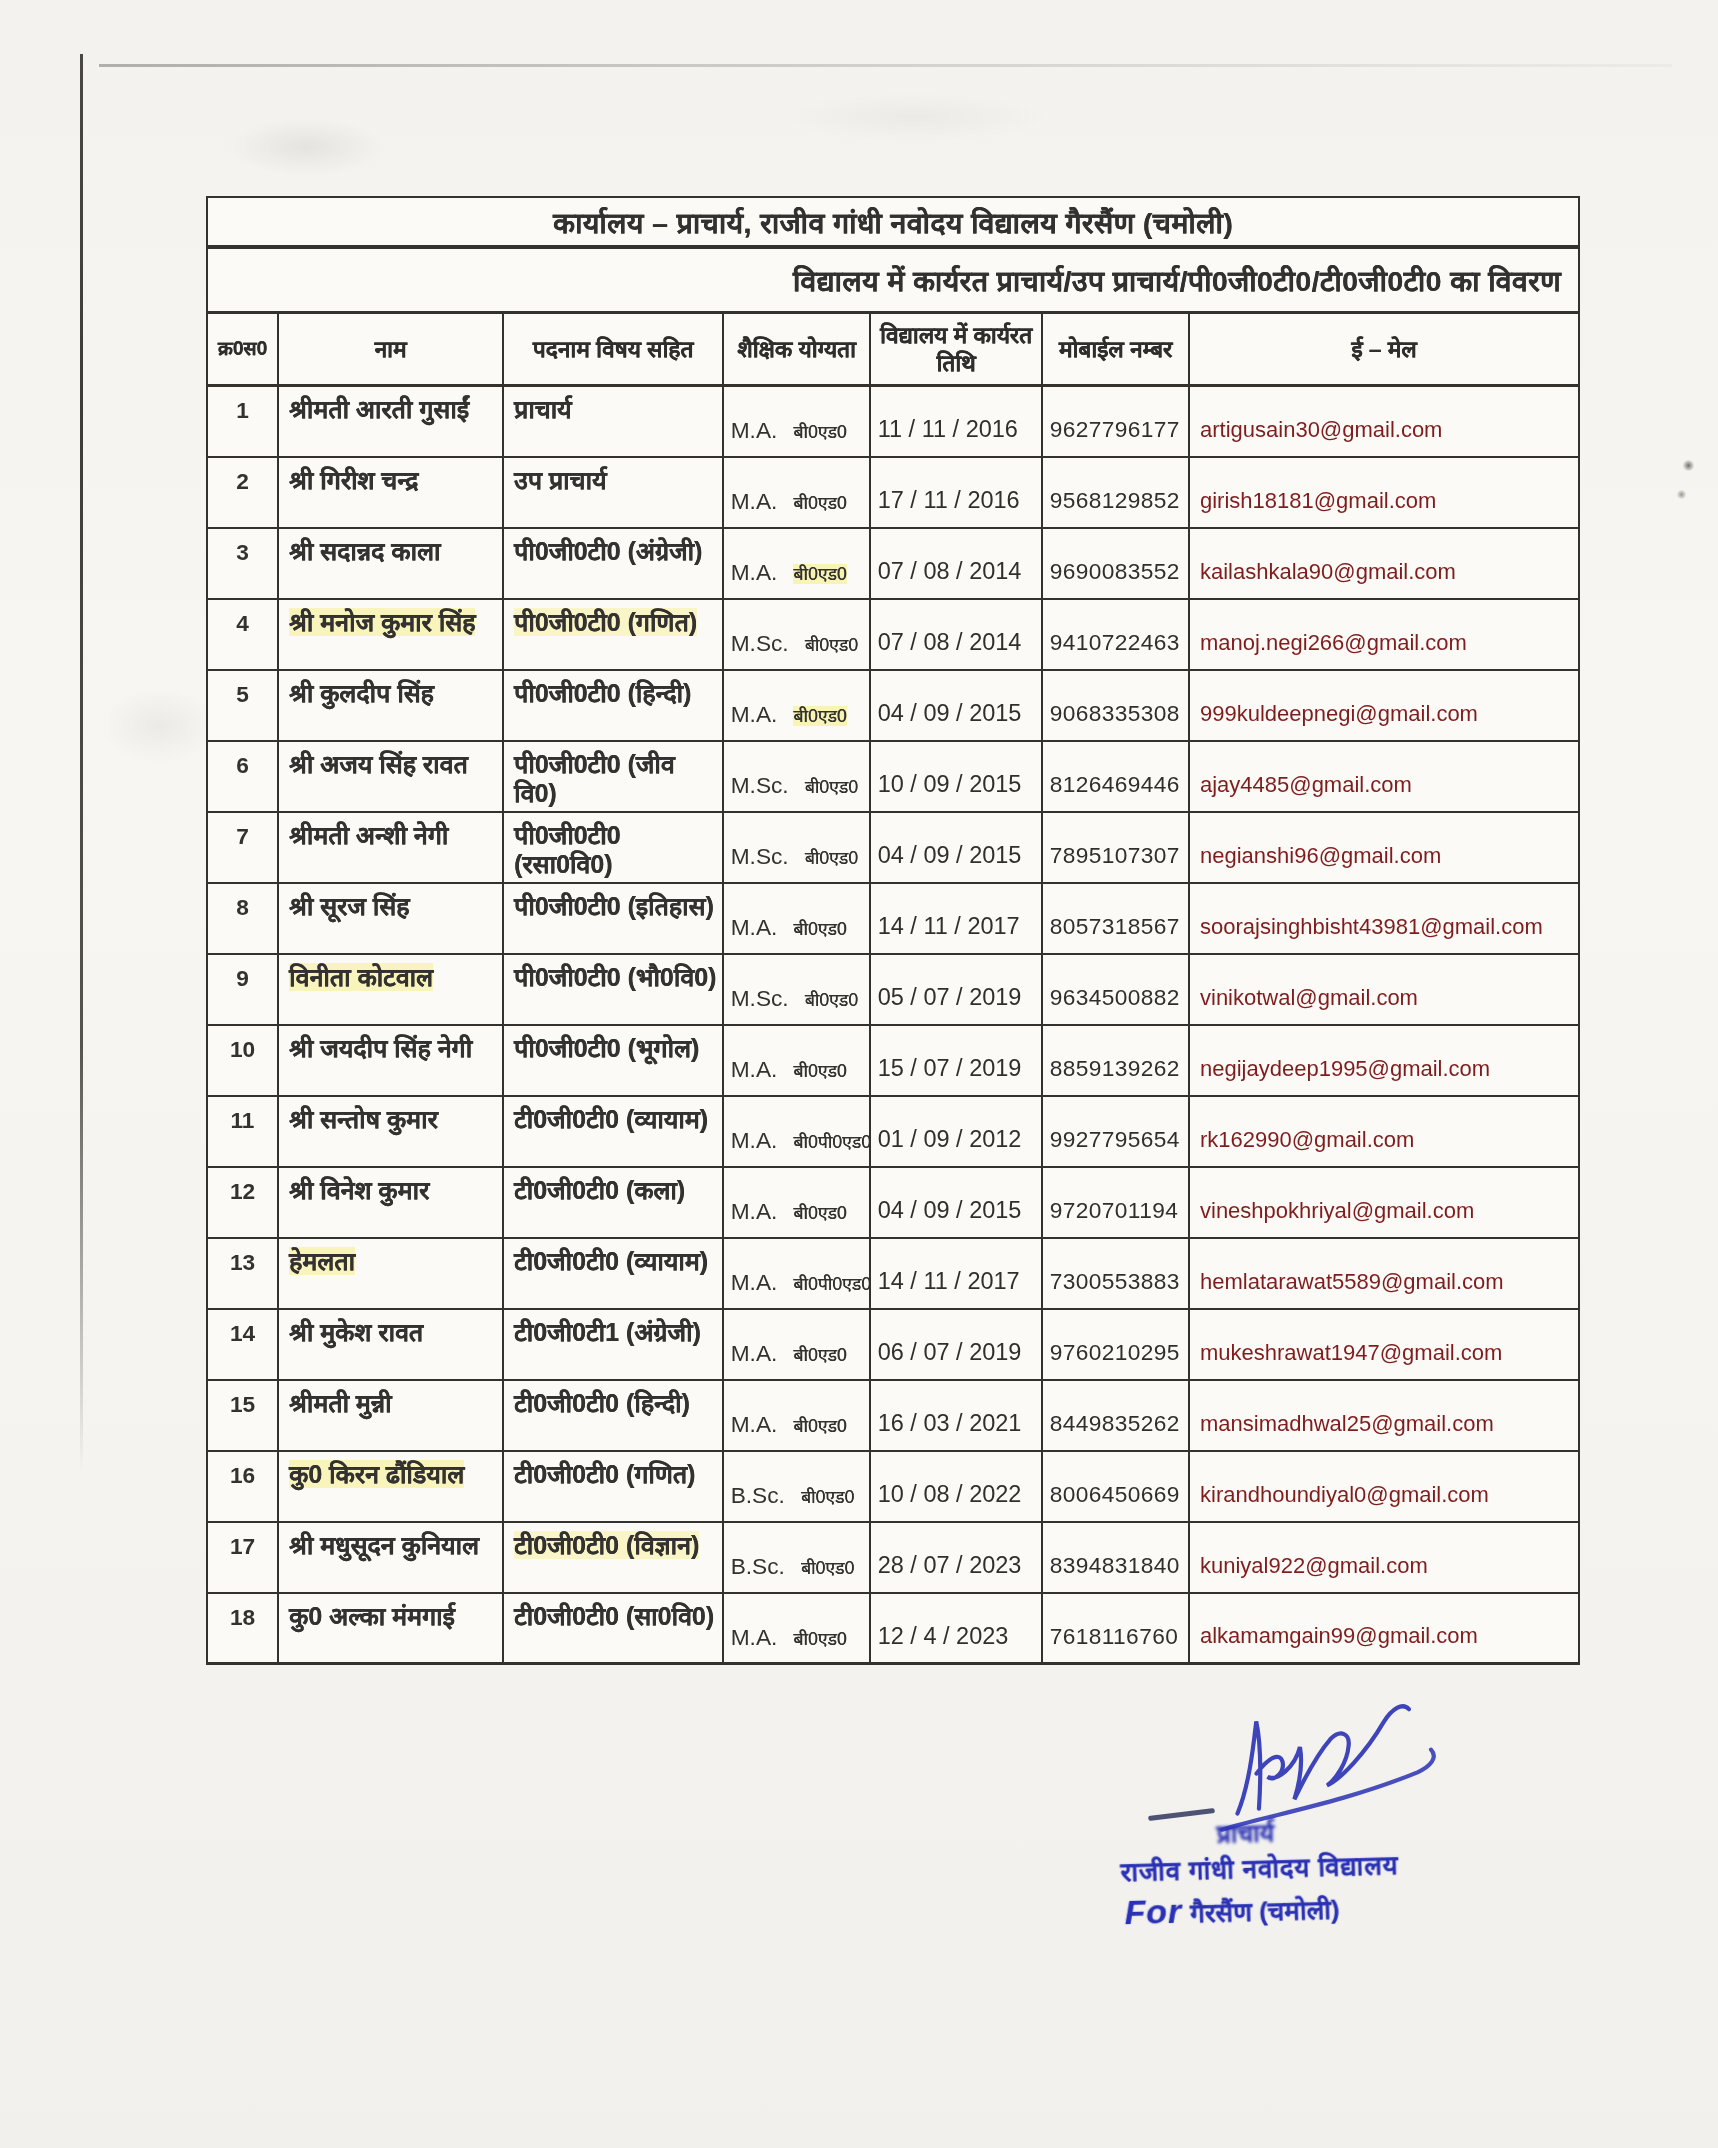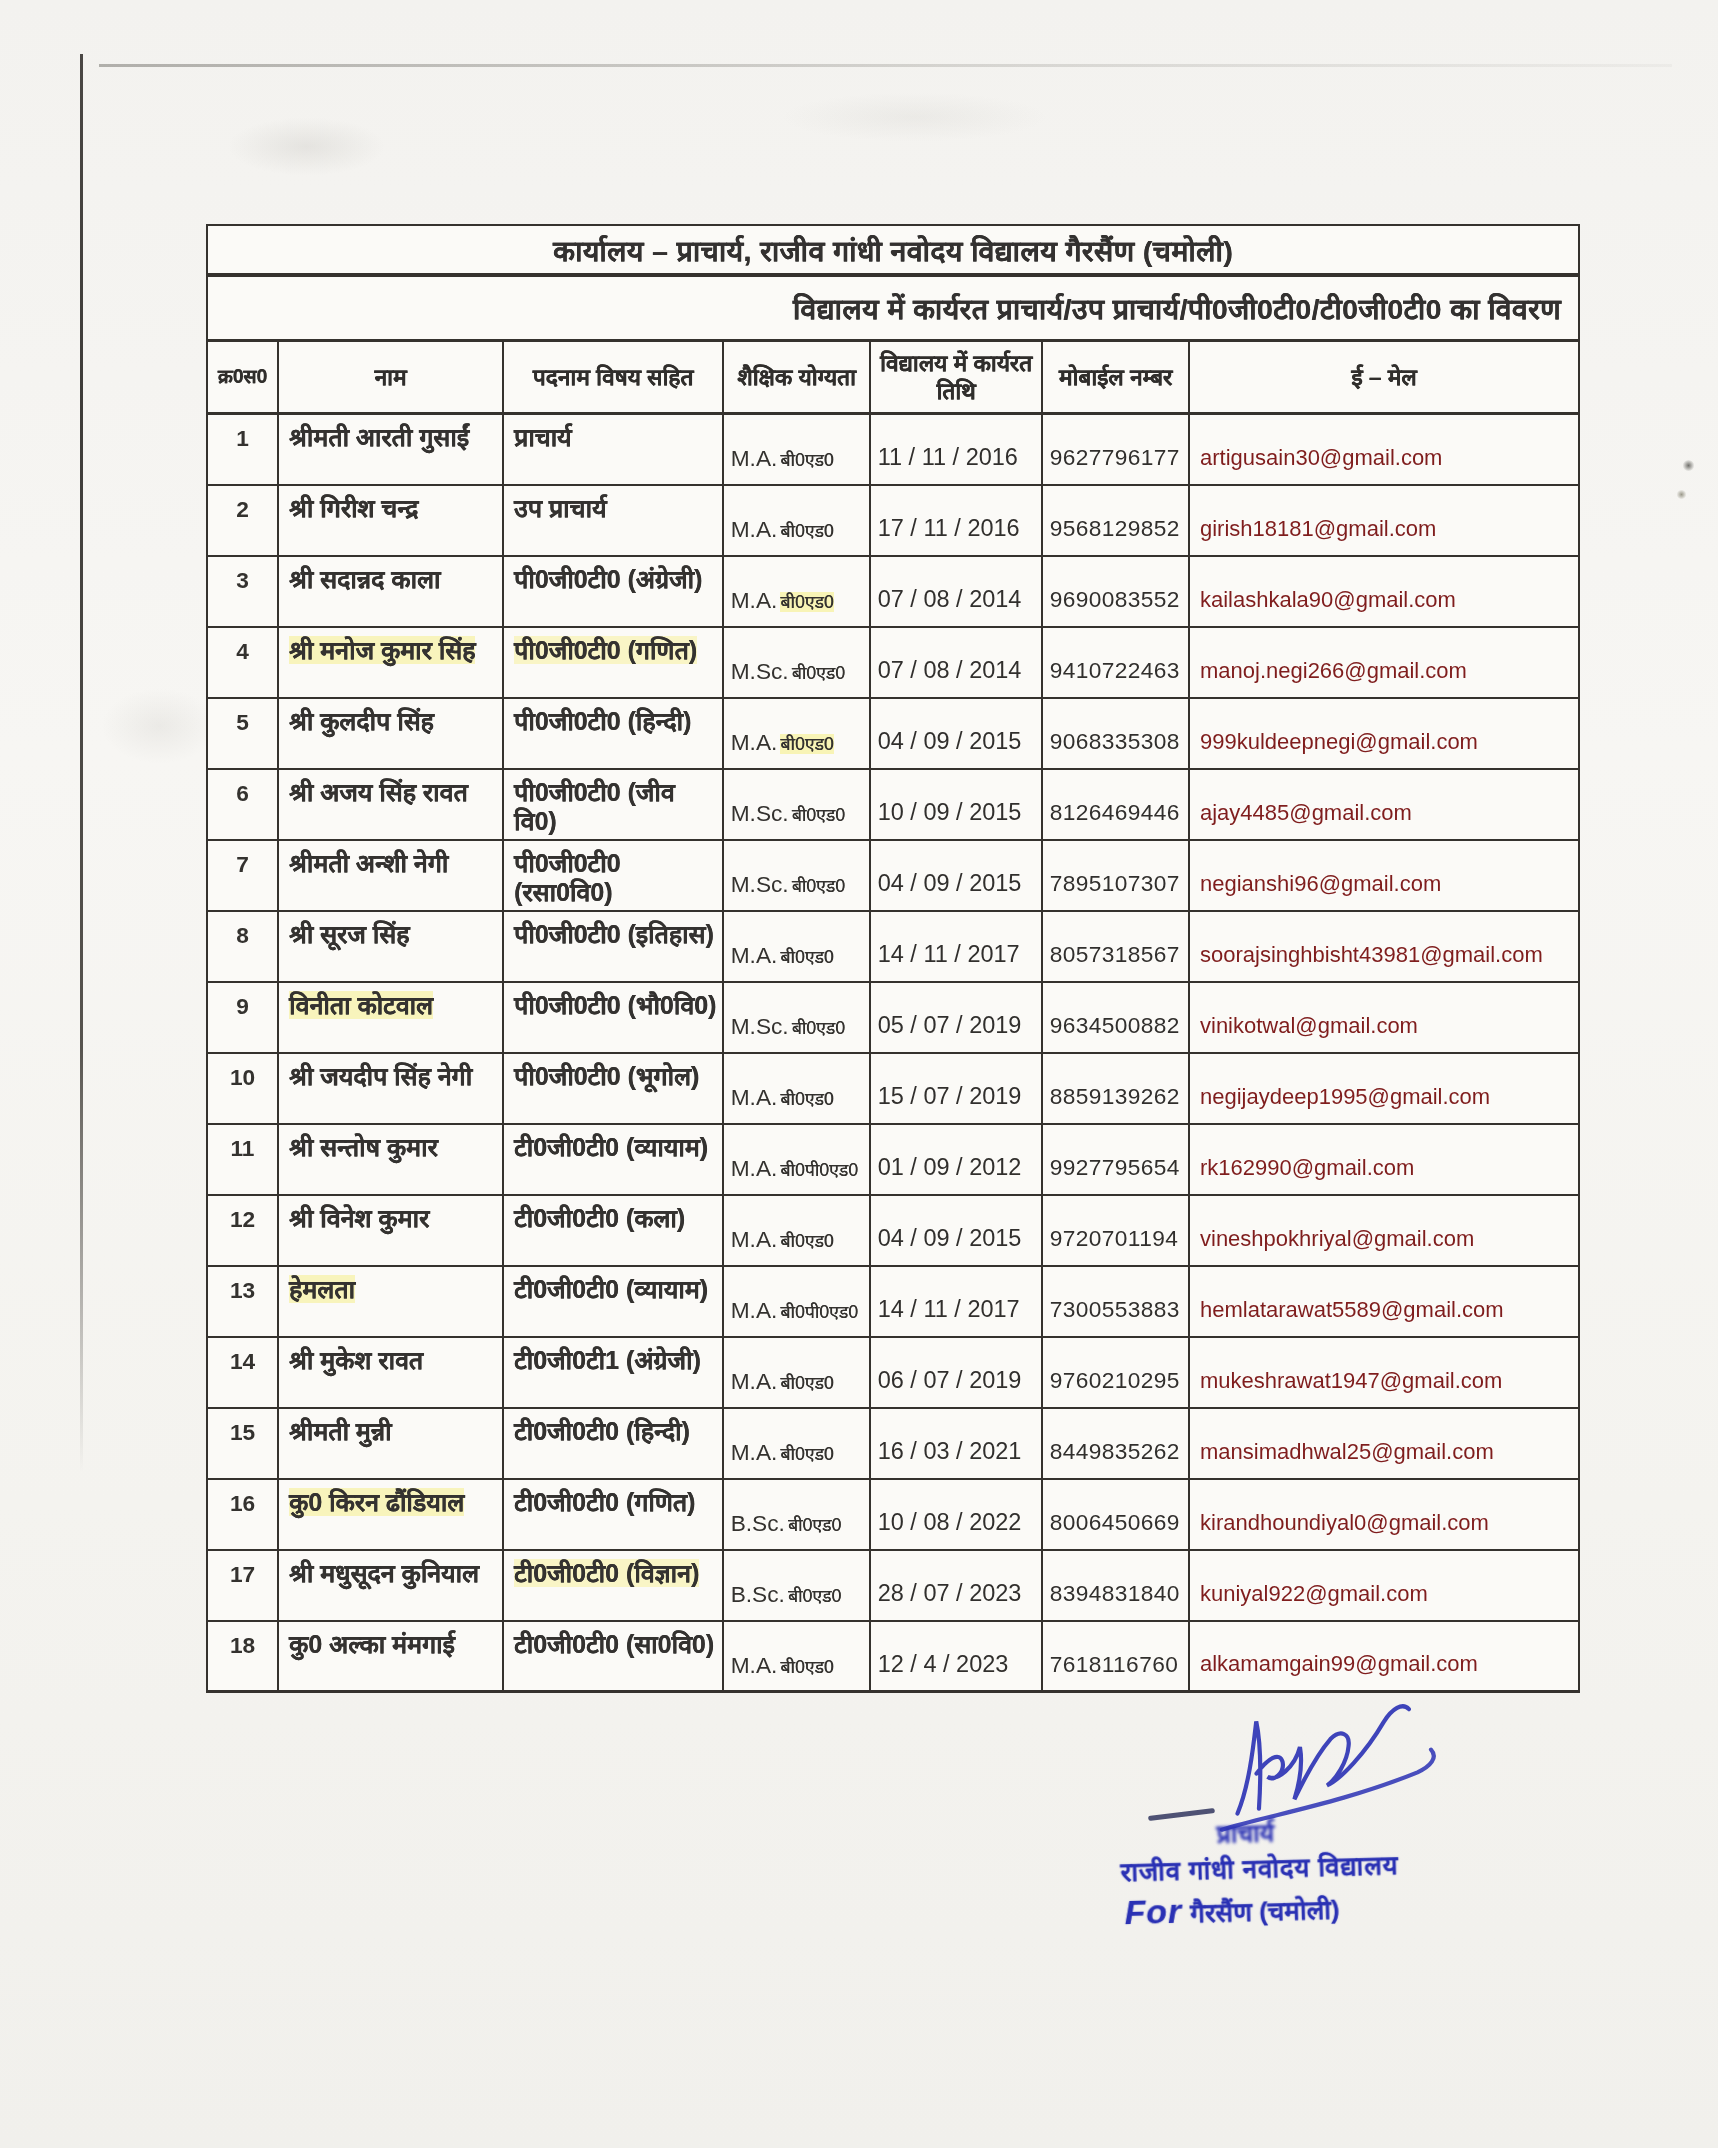--- a/index.html
+++ b/index.html
@@ -16,21 +16,21 @@
   .speck{position:absolute;border-radius:50%;}
   .speck.s1{left:1682px;top:460px;width:12.6px;height:11px;background:radial-gradient(circle,rgba(70,70,64,.75),rgba(70,70,64,0) 70%);}
   .speck.s2{left:1676px;top:490px;width:11px;height:9.2px;background:radial-gradient(circle,rgba(95,92,70,.6),rgba(95,92,70,0) 70%);}
   .smudge{position:absolute;pointer-events:none;}
   .smudge.a{left:227px;top:117px;width:159px;height:59px;background:radial-gradient(ellipse,rgba(150,147,140,.16),transparent 70%);}
   .smudge.b{left:101px;top:688px;width:117px;height:76px;background:radial-gradient(ellipse,rgba(150,147,140,.12),transparent 70%);}
   .smudge.c{left:780px;top:92px;width:269px;height:50px;background:radial-gradient(ellipse,rgba(160,157,150,.10),transparent 70%);}
 
   
   table.doc{
-    position:absolute;left:206px;top:224px;width:1372px;
+    position:absolute;left:206px;top:196px;width:1372px;
     border-collapse:collapse;table-layout:fixed;background:#fbfaf7;
   }
   table.doc td,table.doc th{border:2.5px solid #35322e;overflow:hidden;}
   tr.title-row-1 td{
     height:47px;text-align:center;font-size:28.5px;font-weight:bold;color:#333130;
     border-bottom-width:4.2px;padding:0 17px;letter-spacing:0.4px;
     text-shadow:0.3px 0 0 currentColor;
   }
   tr.title-row-2 td{
     height:62px;text-align:right;font-size:28.5px;font-weight:bold;color:#333130;
@@ -42,21 +42,21 @@
     vertical-align:middle;padding:0 5px;border-bottom-width:3.4px;line-height:1.25;
     text-shadow:0.3px 0 0 currentColor;
   }
   tr.head-row th.h-sn{font-size:19.3px;}
   tbody tr{height:71px;}
   tbody td{vertical-align:top;}
   td.c-sn{text-align:center;padding-top:10px;font-weight:bold;font-size:22.7px;color:#34322f;}
   td.c-name,td.c-desig{padding:8.4px 5px 0 10px;font-size:25px;line-height:1.15;color:#343230;
     text-shadow:0.3px 0 0 currentColor;font-weight:bold;}
   td.c-qual{vertical-align:middle;padding:18.5px 1.7px 0 6.7px;font-size:22.7px;color:#34322f;white-space:nowrap;}
-  td.c-qual .q-hi{font-size:17.6px;margin-left:3px;text-shadow:0.3px 0 0 currentColor;}
+  td.c-qual .q-hi{font-size:17.6px;margin-left:16px;text-shadow:0.3px 0 0 currentColor;}
   td.c-date{vertical-align:middle;padding:17px 0 0 6.7px;font-size:23.5px;color:#312f2d;white-space:nowrap;}
   td.c-mobile{vertical-align:middle;padding:17px 0 0 6.7px;font-size:22.7px;color:#312f2d;letter-spacing:0.4px;margin-left:28px;}
   td.c-email{vertical-align:middle;padding:17px 1.7px 0 10px;font-size:22px;color:#7f1d1d;}
   tbody tr:last-child td{border-bottom-width:3.4px;}
 
   
   tbody tr:nth-child(2) td{border-top-color:#4a6b55;}
   tbody tr:nth-child(6) td{border-top-color:#4f7d9a;}
   tbody tr:nth-child(9) td{border-top-color:#97915c;}
   tbody tr:nth-child(10) td{border-top-color:#6d94ac;}

